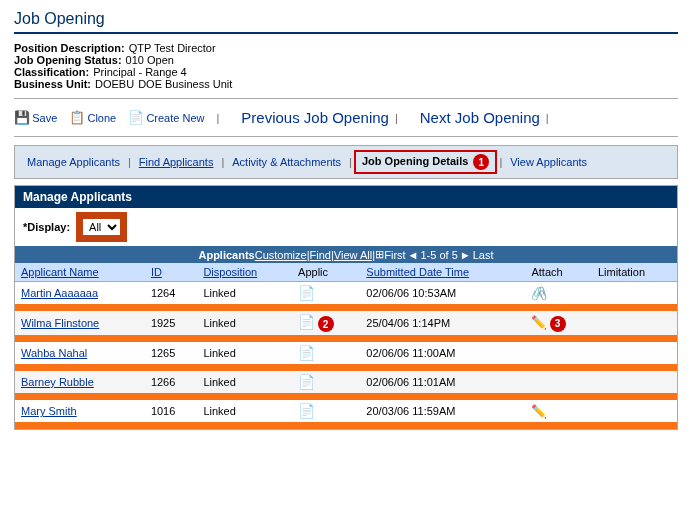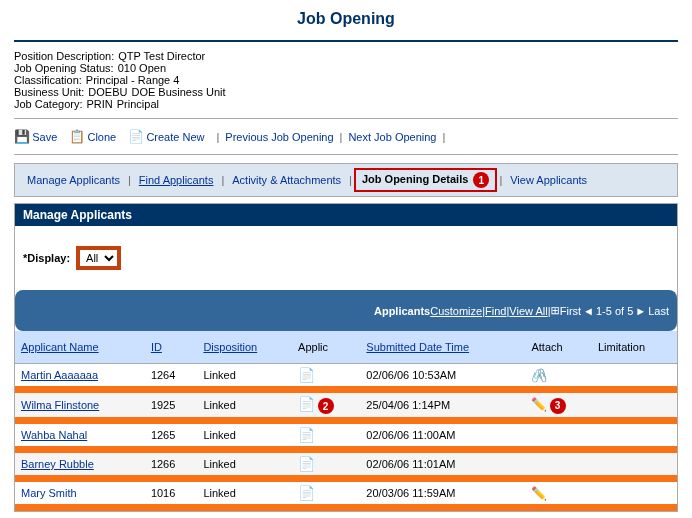--- a/index.html
+++ b/index.html
@@ -1,56 +1,56 @@
 <!DOCTYPE html>
 <html><head>
   <meta charset="utf-8">
   <style>
     * { box-sizing: border-box; margin: 0; padding: 0; }
     body { font-family: Arial, Helvetica, sans-serif; font-size: 12px; background: #f0f0f0; color: #000; }
 
     .page-container { background: #fff; width: 692px; min-height: 518px; padding: 10px 14px; }
 
-    .page-title { color: #003366; font-size: 16px; font-weight: bold; border-bottom: 2px solid #003366; padding-bottom: 12px; margin-bottom: 8px; text-align: center; }
+    .page-title { color: #003366; font-size: 16px; font-weight: normal; border-bottom: 2px solid #003366; padding-bottom: 4px; margin-bottom: 8px; }
 
     .field-grid { display: grid; grid-template-columns: 1fr 1fr; gap: 2px 10px; margin-bottom: 8px; }
     .field-row { display: flex; gap: 4px; align-items: baseline; }
-    .field-label { font-weight: normal; font-size: 11px; white-space: nowrap; }
+    .field-label { font-weight: bold; font-size: 11px; white-space: nowrap; }
     .field-value { font-size: 11px; }
 
     .divider { border: none; border-top: 1px solid #aaa; margin: 6px 0; }
 
     .toolbar { display: flex; align-items: center; gap: 4px; padding: 4px 0; font-size: 11px; }
     .toolbar-btn { display: flex; align-items: center; gap: 2px; color: #003399; text-decoration: none; cursor: pointer; font-size: 11px; }
     .toolbar-separator { color: #666; margin: 0 2px; }
-    .toolbar-link { color: #003399; text-decoration: none; font-size: 11px; cursor: pointer; }
+    .toolbar-link { color: #003399; text-decoration: none; font-size: 15px; cursor: pointer; margin-left: 16px; }
 
     
     .tabs-bar { background: #dce6f0; border: 1px solid #aaa; display: flex; align-items: center; padding: 4px 6px; gap: 0; margin-top: 8px; font-size: 11px; }
     .tab-item { padding: 2px 6px; color: #003399; cursor: pointer; white-space: nowrap; }
     .tab-item.active { border: 2px solid #cc0000; font-weight: bold; color: #000; background: #dce6f0; }
     .tab-separator { color: #666; margin: 0 2px; }
 
     
     .section-container { border: 1px solid #aaa; margin-top: 6px; }
     .section-header { background: #003366; color: #fff; font-weight: bold; font-size: 12px; padding: 4px 8px; }
 
-    .display-row { padding: 20px 8px; display: flex; align-items: center; gap: 6px; font-size: 11px; }
+    .display-row { padding: 4px 8px; display: flex; align-items: center; gap: 6px; font-size: 11px; }
     .display-row label { font-weight: bold; }
-    .display-select { font-size: 11px; padding: 1px 2px; border: 4px solid #c2410c; background: #fff; }
-
-    
-    .applicants-table-header { background: #336699; color: #fff; padding: 14px 8px; display: flex; justify-content: flex-end; align-items: center; font-size: 11px; border-radius: 8px; }
+    .display-select { font-size: 11px; padding: 1px 2px; border: 7px solid #c2410c; background: #fff; }
+
+    
+    .applicants-table-header { background: #336699; color: #fff; padding: 2px 8px; display: flex; justify-content: center; align-items: center; font-size: 11px; }
     .applicants-table-header .left { font-weight: bold; }
     .applicants-table-header .right { display: flex; gap: 0; align-items: center; }
     .table-link { color: #fff; text-decoration: underline; cursor: pointer; font-size: 11px; }
 
     table { width: 100%; border-collapse: collapse; font-size: 11px; }
     thead tr { background: #cce0ff; }
-    thead th { text-align: left; padding: 10px 6px; border-bottom: 1px solid #aaa; font-weight: normal; color: #003399; text-decoration: underline; cursor: pointer; white-space: nowrap; }
+    thead th { text-align: left; padding: 3px 6px; border-bottom: 1px solid #aaa; font-weight: normal; color: #003399; text-decoration: underline; cursor: pointer; white-space: nowrap; }
     tbody tr { background: #fff; }
     tbody tr:nth-child(even) { background: #f5f5f5; }
     tbody td { padding: 3px 6px; border-bottom: 7px solid #f97316; vertical-align: middle; }
 
     
     .badge { display: inline-flex; align-items: center; justify-content: center; width: 16px; height: 16px; border-radius: 50%; background: #cc0000; color: #fff; font-size: 10px; font-weight: bold; margin-left: 2px; vertical-align: middle; }
   </style>
 </head>
 <body>
 
@@ -70,25 +70,20 @@
         <span class="field-value">010 Open</span>
       </div>
       <div class="field-row">
         <span class="field-label">Classification:</span>
         <span class="field-value">Principal - Range 4</span>
       </div>
       <div class="field-row">
         <span class="field-label">Business Unit:</span>
         <span class="field-value">DOEBU</span>
         <span class="field-value">DOE Business Unit</span>
-      </div>
-      <div class="field-row">
-        <span class="field-label">Job Category:</span>
-        <span class="field-value">PRIN</span>
-        <span class="field-value">Principal</span>
       </div>
     </div>
 
   </div>
 
   <hr class="divider">
 
   <div class="toolbar">
     <a class="toolbar-btn">
       <span style="font-size:13px;">💾</span>
@@ -197,21 +192,21 @@
           <tr>
             <td><a style="color: rgb(0, 51, 153); text-decoration: underline; cursor: pointer;">Barney Rubble</a></td>
             <td>1266</td>
             <td>Linked</td>
             <td><span style="cursor: pointer; font-size: 14px;">📄</span></td>
             <td>02/06/06 11:01AM</td>
             <td></td>
             <td></td>
           </tr>
           <tr>
-            <td><a style="color: rgb(0, 51, 153); cursor: pointer;">Mary Smith</a></td>
+            <td><a style="color: rgb(0, 51, 153); text-decoration: underline; cursor: pointer;">Mary Smith</a></td>
             <td>1016</td>
             <td>Linked</td>
             <td><span style="cursor: pointer; font-size: 14px;">📄</span></td>
             <td>20/03/06 11:59AM</td>
             <td><span style="cursor: pointer; font-size: 13px;">✏️</span></td>
             <td></td>
           </tr>
         </tbody>
     </table>
   </div>

